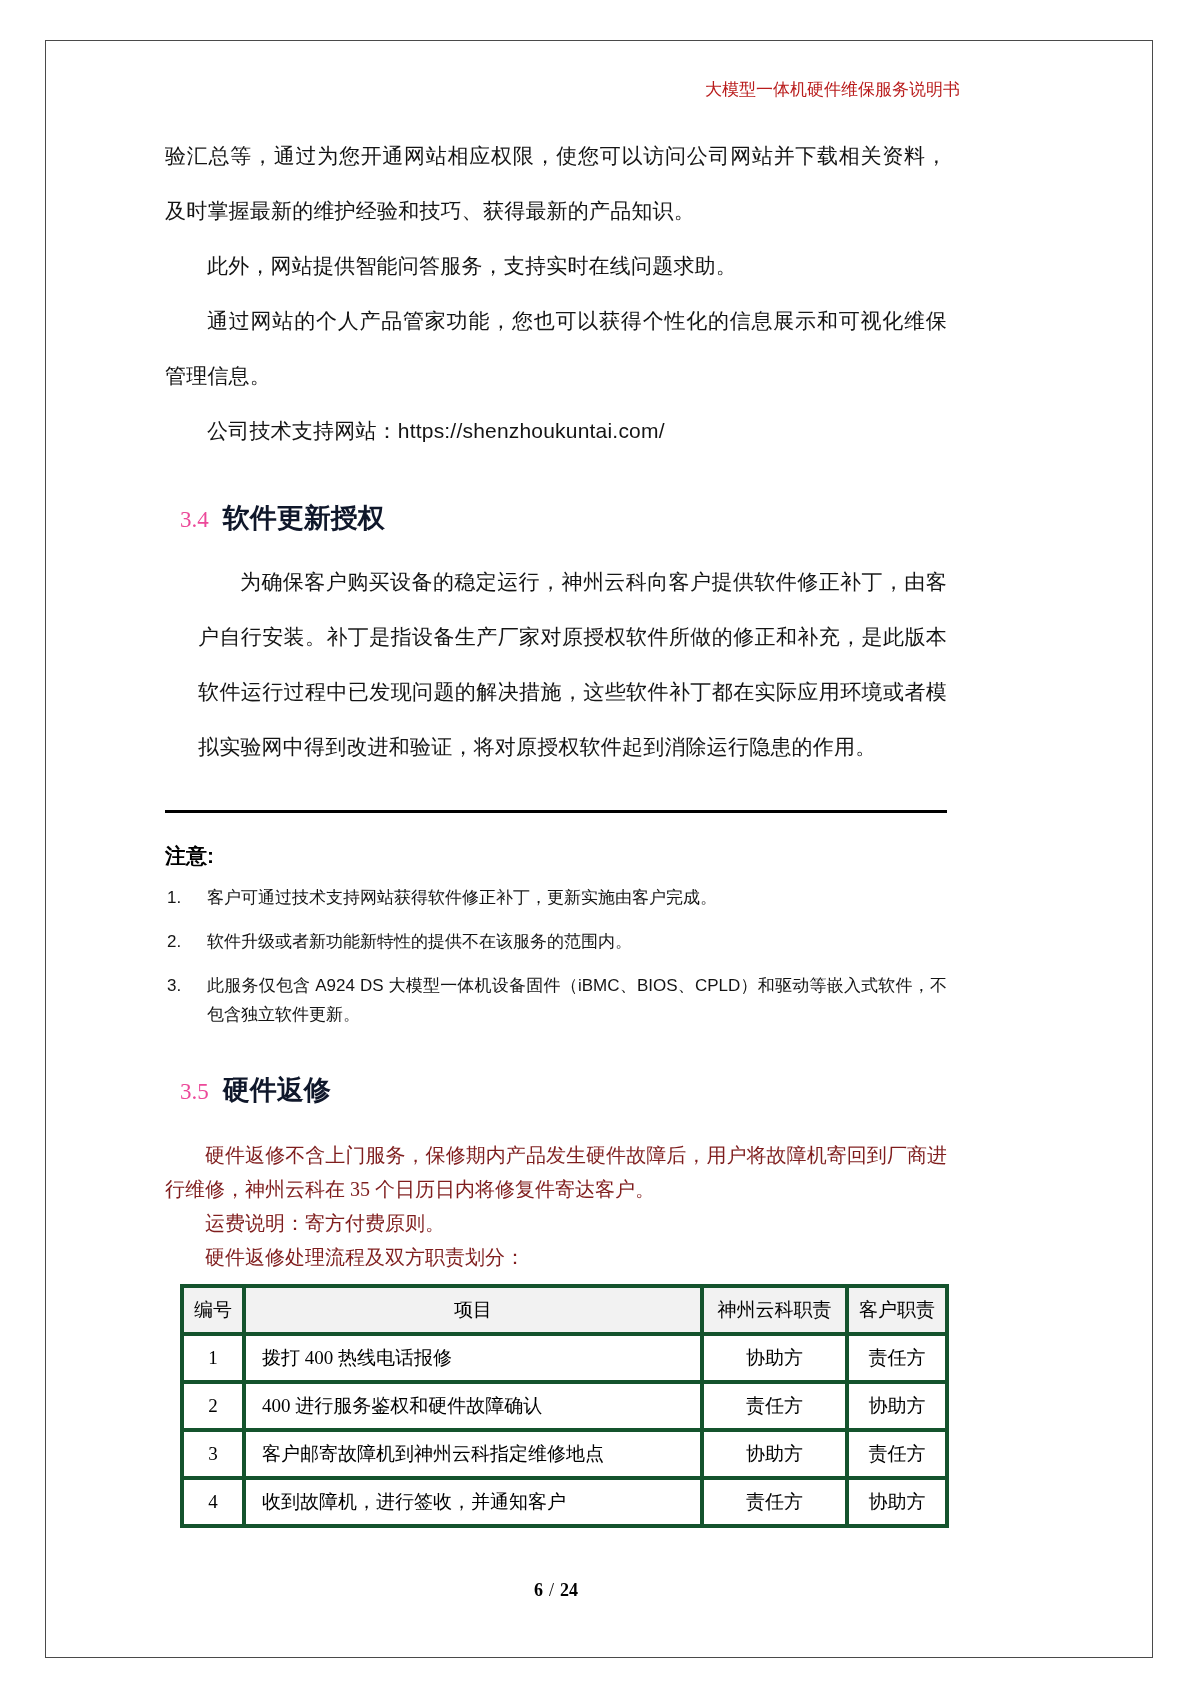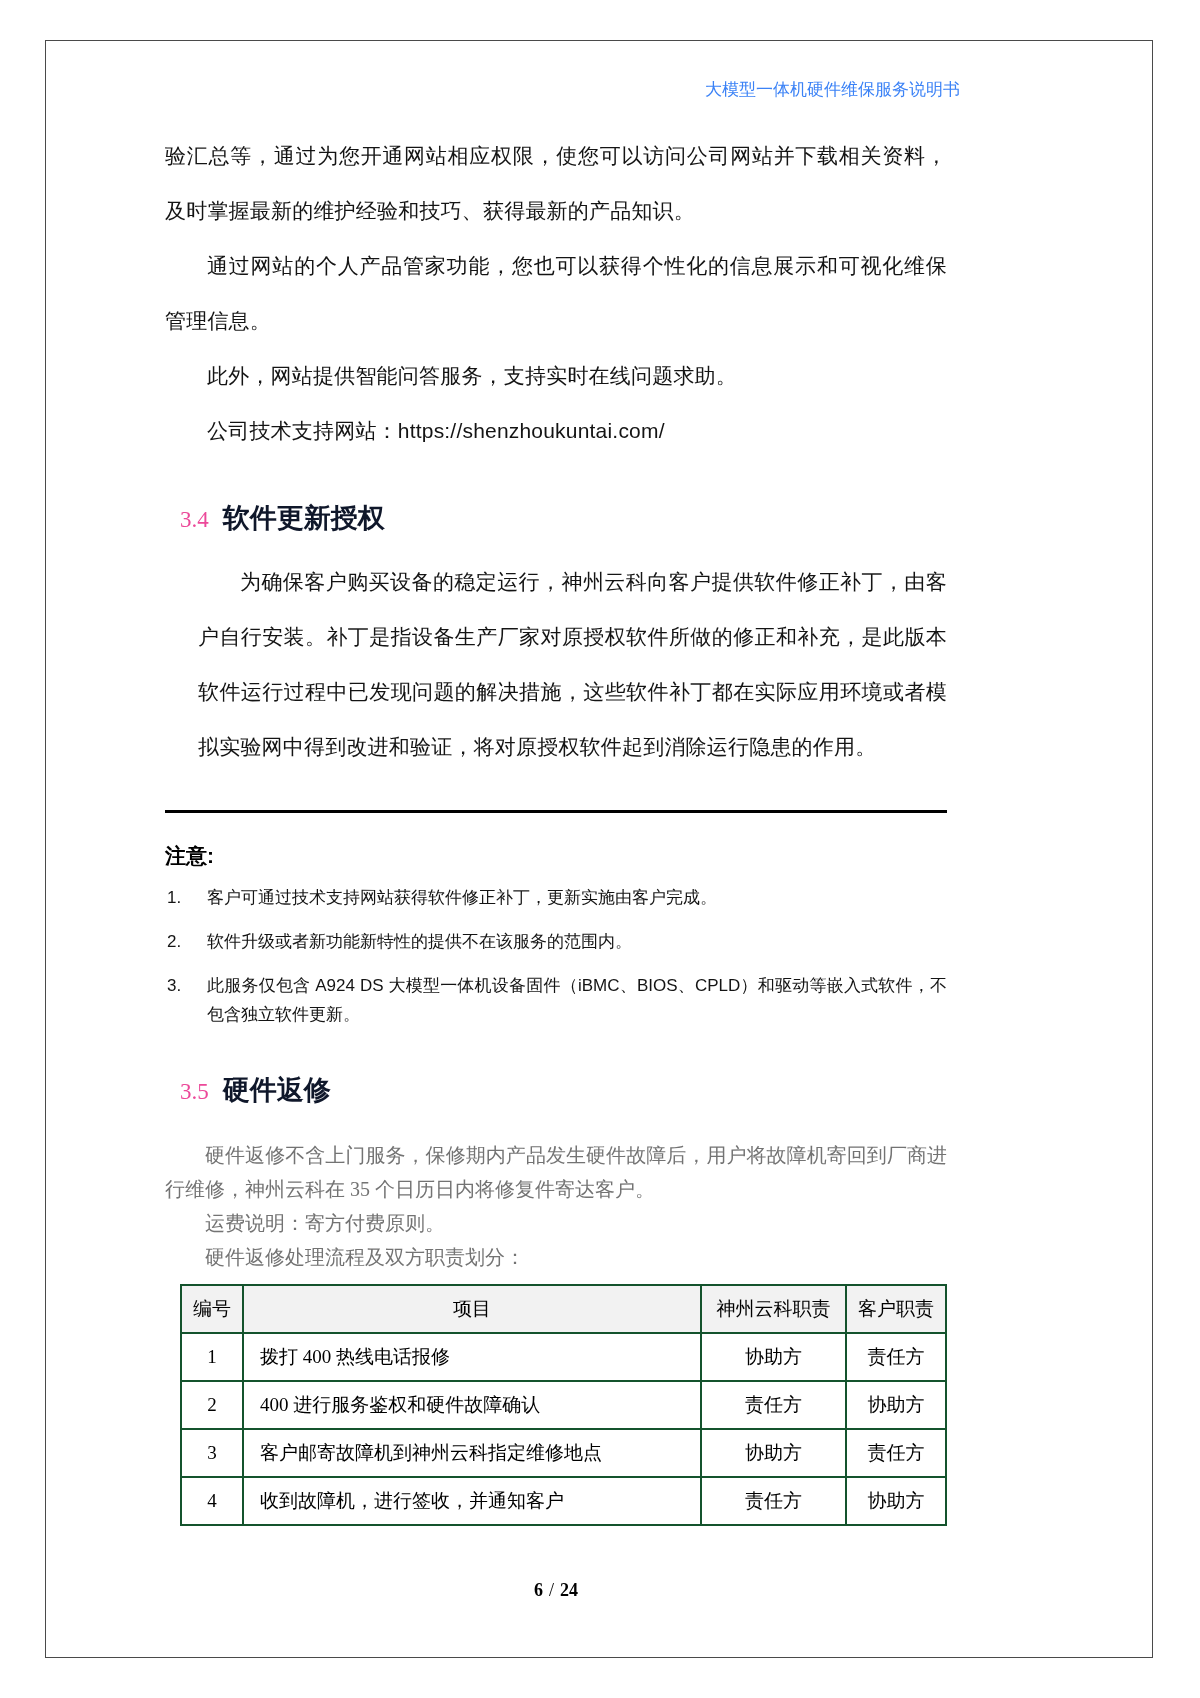--- a/index.html
+++ b/index.html
@@ -6,21 +6,21 @@
   .page {
     position:relative; width:1200px; height:1698px; background:#ffffff;
     font-family:"Liberation Sans", sans-serif; color:#141414; overflow:hidden;
   }
   .frame {
     position:absolute; left:45px; top:40px; width:1108px; height:1618px;
     border:1px solid #4a4a4a; box-sizing:border-box; pointer-events:none;
   }
   .doc-header {
     position:absolute; top:78px; left:165px; width:795px; text-align:right;
-    font-family:Liberation Sans, sans-serif; font-size:17px; color:#3b82f6;
+    font-family:Liberation Sans, sans-serif; font-size:17px; color:#b91c1c;
   }
   .content { position:absolute; top:128px; left:165px; width:782px; }
   .para-sans {
     margin:0; font-size:21px; line-height:2.62; text-align:justify;
     letter-spacing:0.2px;
   }
   .indent { text-indent:2em; }
   .section-heading {
     margin:42px 0 0 15px; display:flex; align-items:baseline; gap:14px;
   }
@@ -34,29 +34,29 @@
   .note-rule { border:none; border-top:3px solid #000; margin:36px 0 0 0; width:100%; }
   .note-label { margin-top:29px; font-size:21px; font-weight:bold; color:#000; }
   ol.note-list { list-style:none; counter-reset:noteitem; margin:14px 0 0 0; padding:0; font-size:17px; }
   ol.note-list li {
     counter-increment:noteitem; position:relative; padding-left:42px;
     margin-bottom:15px; line-height:1.7; text-align:justify;
   }
   ol.note-list li::before { content:counter(noteitem) "."; position:absolute; left:2px; }
   .serif-block {
     margin-top:30px; font-family:"Liberation Serif", serif; font-size:20px;
-    line-height:1.7; color:#737373;
+    line-height:1.7; color:#7f1d1d;
   }
   .serif-block p { margin:0; text-align:justify; }
   .resp-table {
     margin:10px 0 0 15px; border-collapse:collapse; table-layout:fixed;
     font-family:"Liberation Serif", serif; font-size:19px; color:#000; width:765px;
   }
   .resp-table th, .resp-table td {
-    border:2px solid #14532d; height:48px; padding:0 8px; box-sizing:border-box;
+    border:4px solid #14532d; height:48px; padding:0 8px; box-sizing:border-box;
     font-weight:normal; text-align:center; vertical-align:middle;
   }
   .resp-table th { background:#f2f2f2; }
   .resp-table td.item-cell { text-align:left; padding-left:16px;margin-left:35px; }
   .doc-footer {
     position:absolute; top:1580px; left:165px; width:782px; text-align:center;
     font-family:"Liberation Serif", serif; font-size:18px; font-weight:bold; color:#000;
   }
   .doc-footer .sep { font-weight:normal; padding:0 6px; }
 </style>
@@ -64,22 +64,22 @@
 <body>
 
 <div class="page">
   <div class="frame"></div>
 
   <div class="doc-header">大模型一体机硬件维保服务说明书</div>
 
   <div class="content">
 
     <p class="para-sans">验汇总等，通过为您开通网站相应权限，使您可以访问公司网站并下载相关资料，及时掌握最新的维护经验和技巧、获得最新的产品知识。</p>
+    <p class="para-sans indent">此外，网站提供智能问答服务，支持实时在线问题求助。</p>
     <p class="para-sans indent">通过网站的个人产品管家功能，您也可以获得个性化的信息展示和可视化维保管理信息。</p>
-    <p class="para-sans indent">此外，网站提供智能问答服务，支持实时在线问题求助。</p>
     <p class="para-sans indent">公司技术支持网站：https://shenzhoukuntai.com/</p>
 
     <div class="section-heading">
       <span class="h-num">3.4</span>
       <span class="h-title">软件更新授权</span>
     </div>
 
     <p class="para-sans indent sec34-para">为确保客户购买设备的稳定运行，神州云科向客户提供软件修正补丁，由客户自行安装。补丁是指设备生产厂家对原授权软件所做的修正和补充，是此版本软件运行过程中已发现问题的解决措施，这些软件补丁都在实际应用环境或者模拟实验网中得到改进和验证，将对原授权软件起到消除运行隐患的作用。</p>
 
     <hr class="note-rule">

